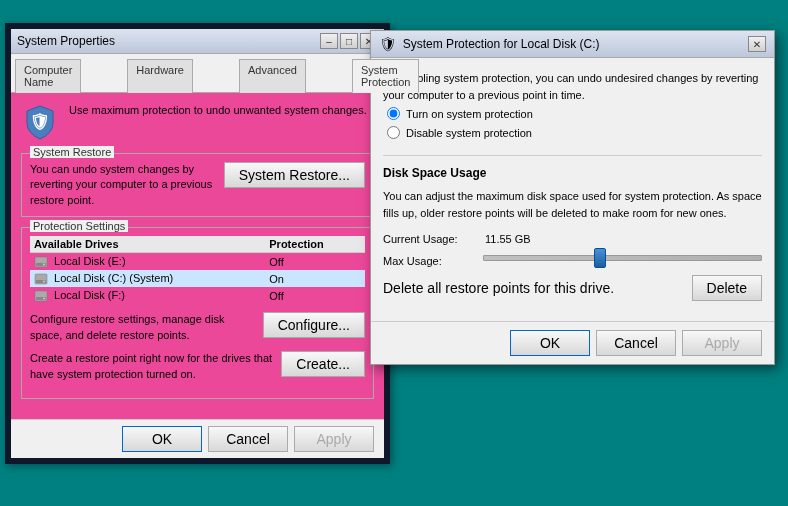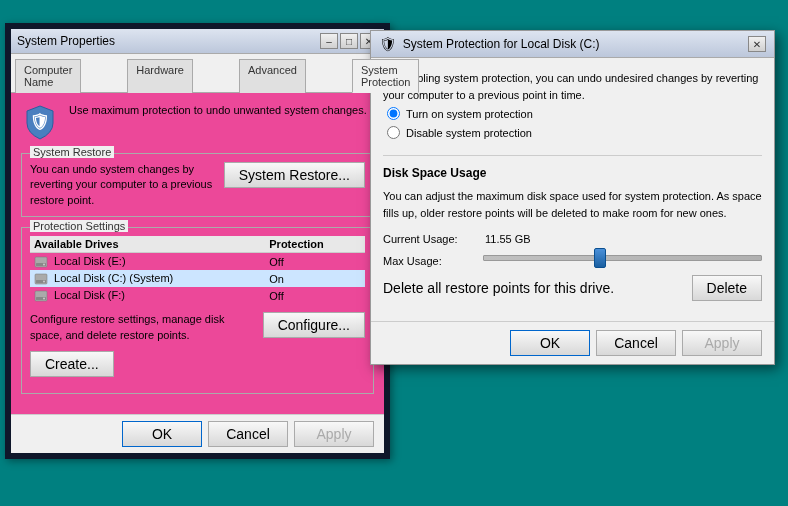--- a/index.html
+++ b/index.html
@@ -443,20 +443,21 @@
           </tr>
         </tbody>
       </table>
 
       <div class="config-row">
         <div class="config-text">Configure restore settings, manage disk space, and delete restore points.</div>
         <button class="win-button">Configure...</button>
       </div>
 
       <div class="config-row">
+        <div class="config-text">Create a restore point right now for the drives that have system protection turned on.</div>
         <button class="win-button">Create...</button>
       </div>
     </div>
   </div>
 
   <div class="bottom-buttons">
     <button class="win-button default-btn">OK</button>
     <button class="win-button">Cancel</button>
     <button class="win-button" style="color:#aaa;">Apply</button>
   </div>

